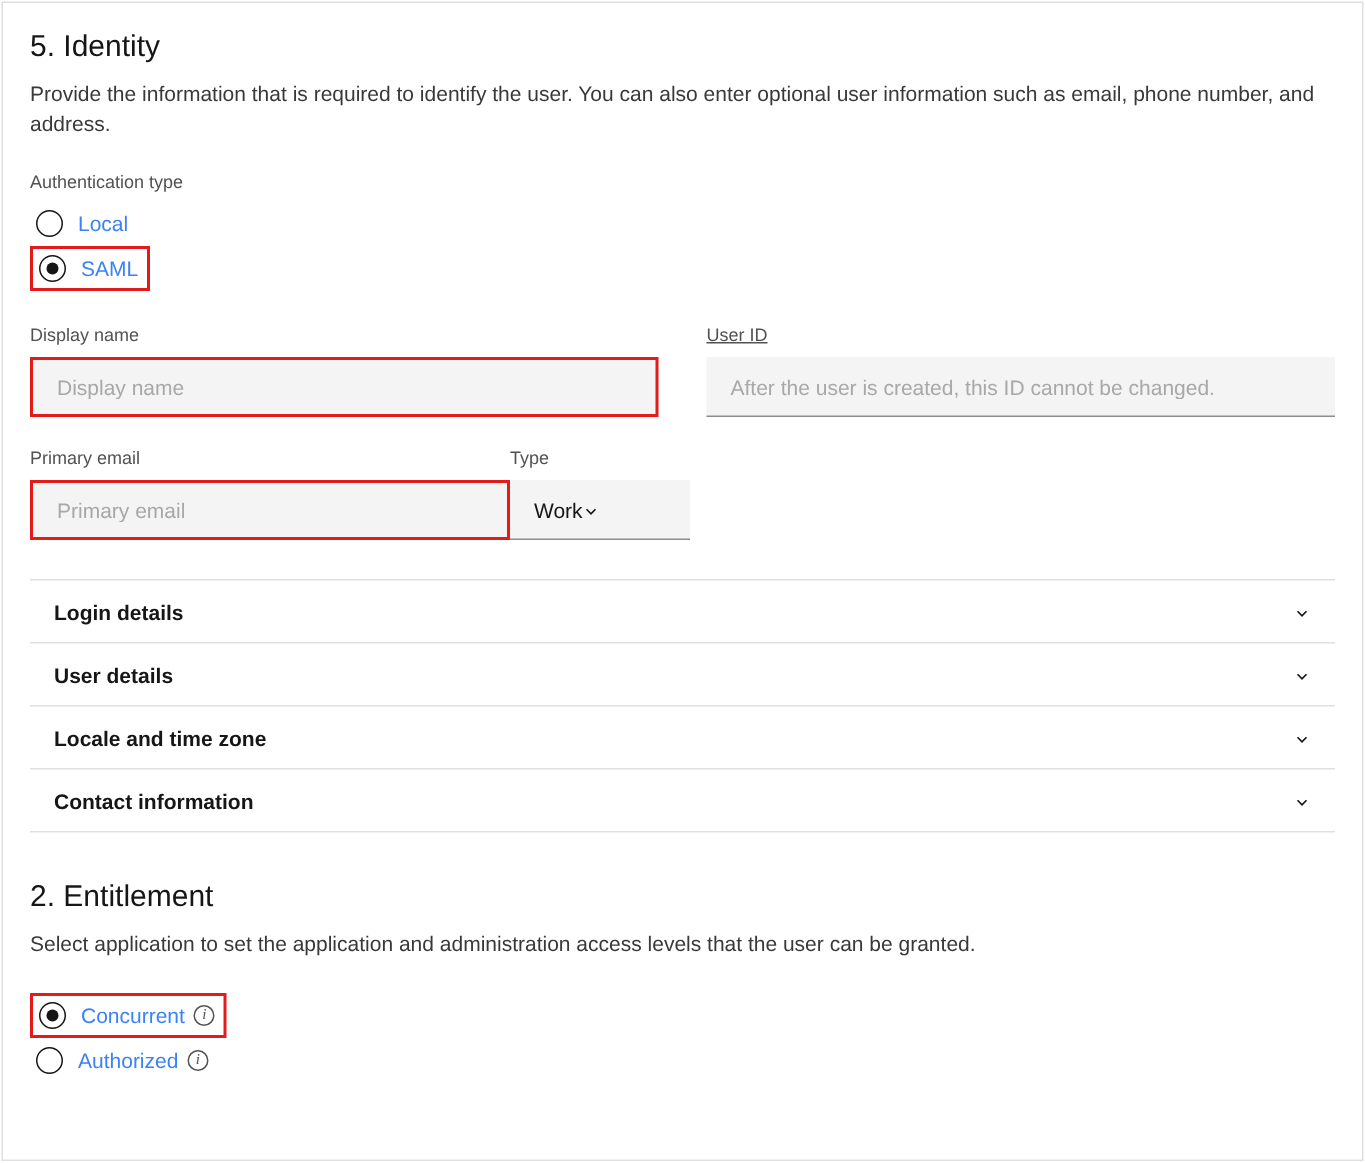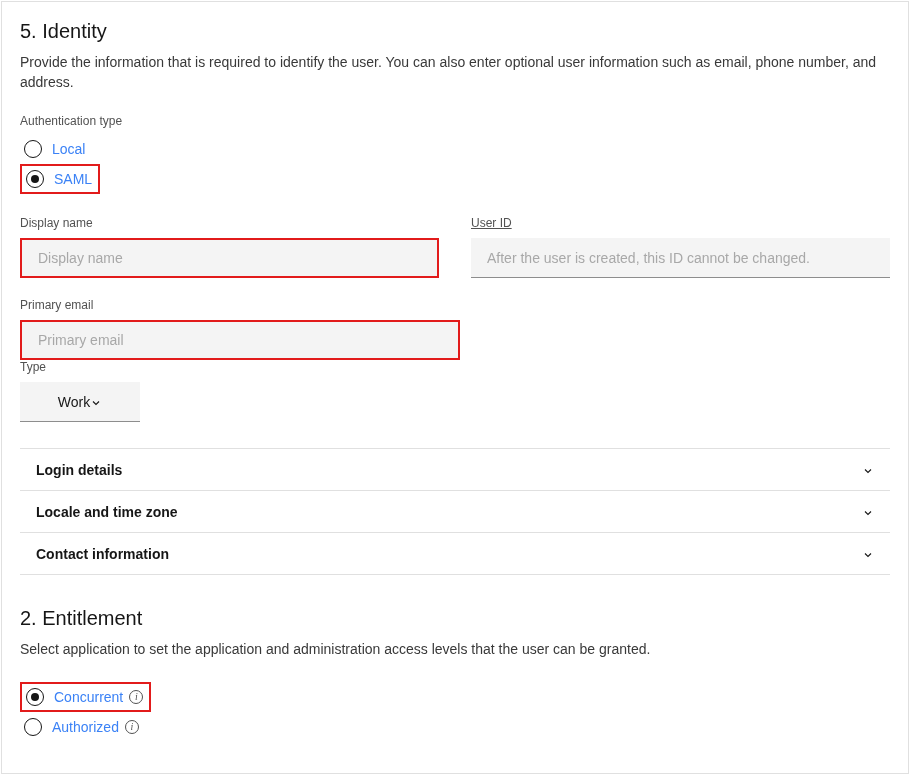--- a/index.html
+++ b/index.html
@@ -101,29 +101,29 @@
       width: 100%;
       height: 40px;
       background: #f4f4f4;
       border: none;
       border-bottom: 1px solid #8d8d8d;
       padding: 0 16px;
       font-size: 14px;
       color: #161616;
       display: flex;
       align-items: center;
-      justify-content: center;
+      justify-content: flex-start;
       cursor: pointer;
     }
     .chevron {
       width: 12px; height: 12px;
       display: inline-block;
     }
     .chevron svg { width: 100%; height: 100%; }
-    .email-row { display: flex; gap: 0; width: 440px; margin-bottom: 26px; flex-direction: column; }
+    .email-row { display: flex; gap: 0; width: 440px; margin-bottom: 26px; }
     .email-row .input-wrap { flex: 1; }
     .email-row .type-wrap { width: 120px; margin-left: 0; }
     .email-row .field-label { margin-bottom: 8px; }
     .accordion {
       border-top: 1px solid #e0e0e0;
     }
     .accordion-item {
       border-bottom: 1px solid #e0e0e0;
       height: 42px;
       display: flex;
@@ -186,20 +186,28 @@
               <path d="M4 6 L8 10 L12 6" stroke="#161616" stroke-width="1.5" fill="none"></path>
             </svg>
         </span>
       </div>
     </div>
   </div>
 
   <div class="accordion">
     <div class="accordion-item">
       <span class="label">Login details</span>
+      <span class="chevron">
+        <svg viewBox="0 0 16 16">
+            <path d="M4 6 L8 10 L12 6" stroke="#161616" stroke-width="1.5" fill="none"></path>
+          </svg>
+      </span>
+    </div>
+    <div class="accordion-item">
+      <span class="label">User details</span>
       <span class="chevron">
         <svg viewBox="0 0 16 16">
             <path d="M4 6 L8 10 L12 6" stroke="#161616" stroke-width="1.5" fill="none"></path>
           </svg>
       </span>
     </div>
     <div class="accordion-item">
       <span class="label">Locale and time zone</span>
       <span class="chevron">
         <svg viewBox="0 0 16 16">

